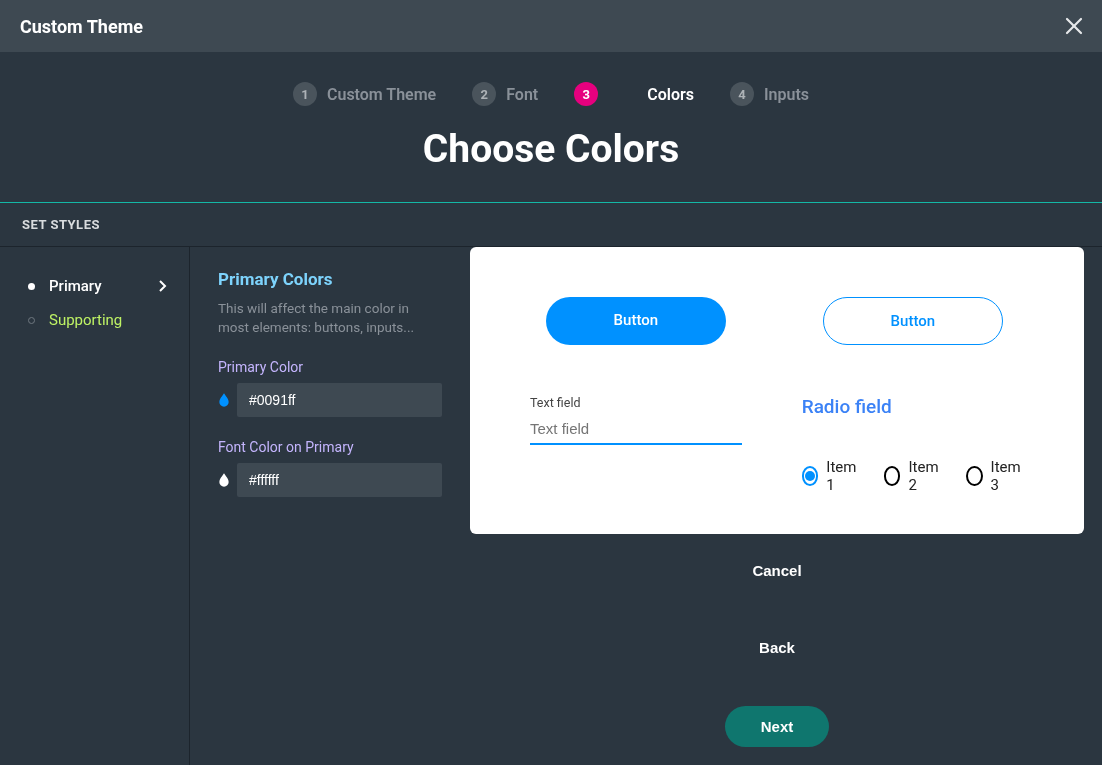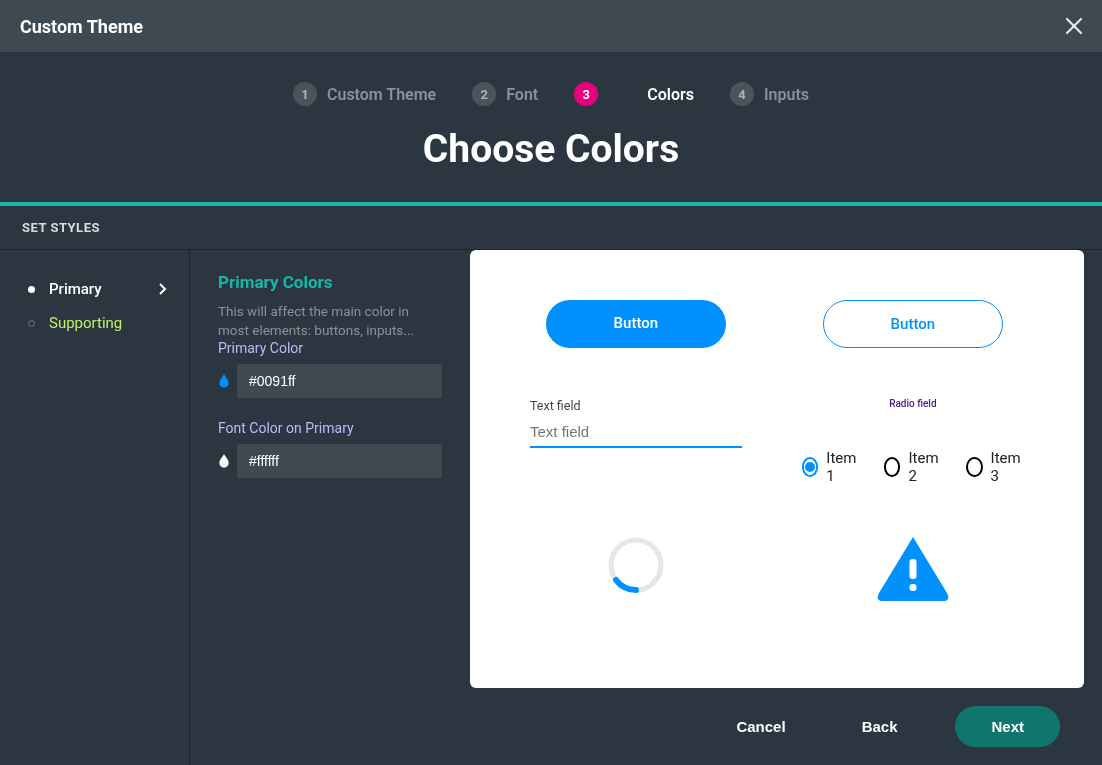--- a/index.html
+++ b/index.html
@@ -62,21 +62,21 @@
       text-align: center;
       font-size: 39px;
       font-weight: 700;
       color: #fff;
       padding-bottom: 30px;
     }
     .content {
       flex: 1;
       display: flex;
       flex-direction: column;
-      border-top: 4px solid #14b8a6;
+      border-top: 1px solid #14b8a6;
       min-height: 0;
     }
     .section-header {
       padding: 14px 22px;
       font-size: 13px;
       font-weight: 700;
       letter-spacing: 0.5px;
       color: #d9dcde;
       border-bottom: 1px solid #1c242c;
     }
@@ -105,22 +105,22 @@
     .sidebar-item.active .sidebar-bullet { background: #fff; }
     .sidebar-item:not(.active) .sidebar-bullet { border: 1.5px solid #6f7880; }
     .sidebar-label { flex: 1; font-size: 15px; }
     .sidebar-item.active .sidebar-label { color: #fff; font-weight: 500; }
     .sidebar-item:not(.active) .sidebar-label { color: #bef264; }
     .chev { color: #fff; }
     .config {
       width: 280px;
       padding: 22px 28px 22px 28px;
     }
-    .config h3 { font-size: 17px; font-weight: 700; color: #14b8a6; margin-bottom: 10px; }
-    .config .desc { font-size: 13.5px; color: #8a9199; line-height: 1.4; }
+    .config h3 { font-size: 17px; font-weight: 700; color: #7dd3fc; margin-bottom: 10px; }
+    .config .desc { font-size: 13.5px; color: #8a9199; line-height: 1.4; margin-bottom: 22px; }
     .field-label { font-size: 14px; color: #c4b5fd; margin-bottom: 8px; }
     .color-row { display: flex; align-items: center; gap: 7px; margin-bottom: 22px; }
     .drop-icon { width: 18px; height: 22px; }
     .color-input {
       flex: 1;
       background: #3e4952;
       border: none;
       color: #fff;
       padding: 8px 12px;
       font-size: 14px;
@@ -164,34 +164,35 @@
     .pv-tf-input {
       width: 100%;
       border: none;
       border-bottom: 2px solid #0091ff;
       padding: 6px 0;
       font-size: 15px;
       color: #999;
       outline: none;
     }
     .pv-radio { }
-    .pv-radio .lbl { font-size: 10px; font-weight: 500; color: #4c1d95; margin-bottom: 12px; text-align: center; }
+    .pv-radio .lbl { font-size: 19px; font-weight: 500; color: #3b82f6; margin-bottom: 12px; }
     .radio-opts { display: flex; gap: 24px; margin-top: 40px; }
     .radio-opt { display: flex; align-items: center; gap: 8px; cursor: pointer; font-size: 15px; }
     .radio-circ { width: 20px; height: 20px; border-radius: 50%; border: 2.5px solid #000; display: flex; align-items: center; justify-content: center; }
     .radio-opt.sel .radio-circ { border-color: #0091ff; }
     .radio-dot { width: 10px; height: 10px; border-radius: 50%; background: #0091ff; }
     .pv-spinner { justify-self: center; }
     .pv-warning { justify-self: center; }
     .footer {
       display: flex;
       justify-content: flex-end;
       align-items: center;
       gap: 40px;
       padding: 18px 24px;
+      flex-direction: column;
     }
     .footer-btn {
       font-size: 15px;
       font-weight: 600;
       cursor: pointer;
       color: #fff;
       background: none;
       border: none;
       padding: 10px 18px;
     }

